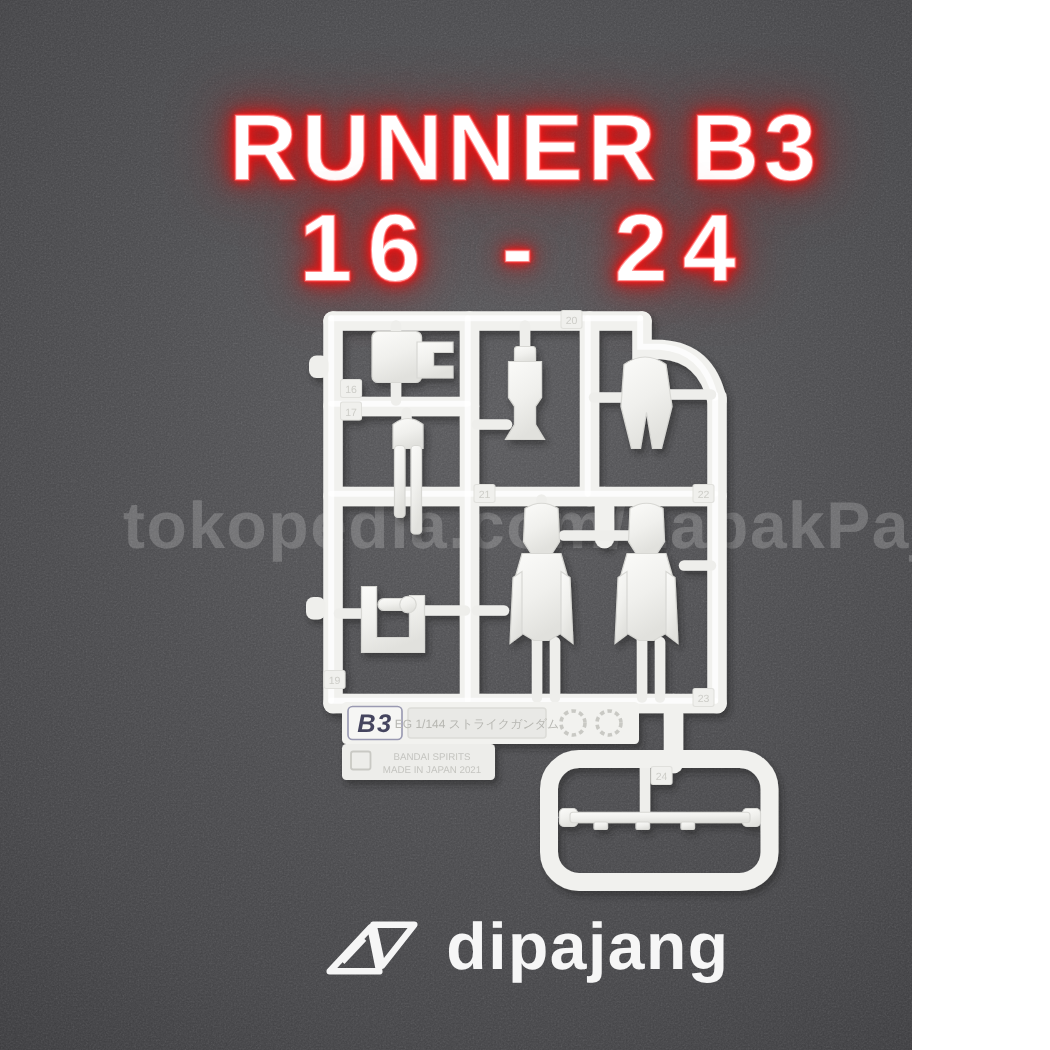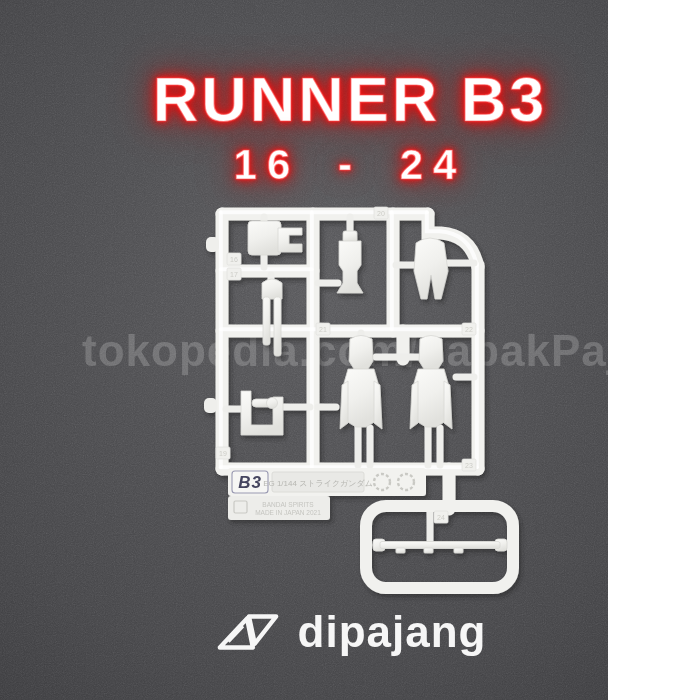--- a/index.html
+++ b/index.html
@@ -16,21 +16,21 @@
     -webkit-text-stroke:1.2px rgba(255,70,70,.55);
     text-shadow:
       0 0 2px #ff4040,
       0 0 4px #f01818,
       0 0 8px #e81414,
       0 0 14px #d81010,
       0 0 26px rgba(216,16,16,.8),
       0 0 48px rgba(216,16,16,.45);
   }
   .title-line1{font-size:63px;letter-spacing:3px;}
-  .title-line2{font-size:42px;letter-spacing:10px;word-spacing:16px;}
+  .title-line2{font-size:64px;letter-spacing:10px;word-spacing:16px;}
   .watermark{
     position:absolute;left:82px;top:326px;width:620px;
     font-size:44px;letter-spacing:1px;font-weight:bold;
     color:rgba(214,214,214,0.26);white-space:nowrap;
   }
   .sprue{position:absolute;left:168px;top:193px;}
   .logo{
     position:absolute;left:0;top:600px;width:700px;height:64px;
     display:flex;align-items:center;justify-content:center;gap:16px;
   }

